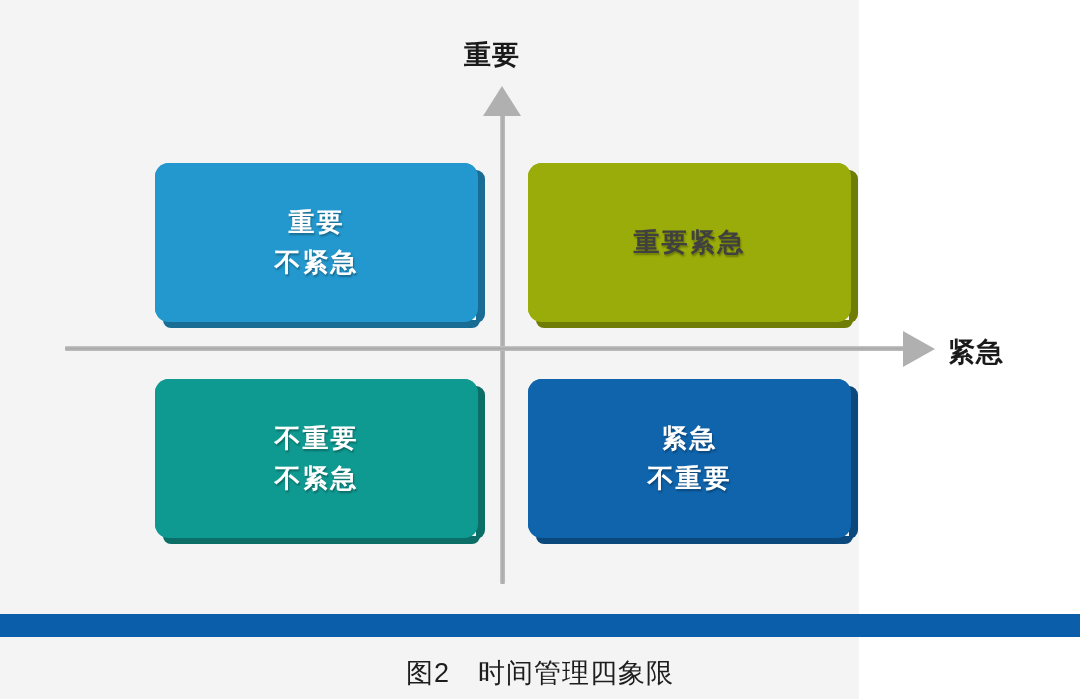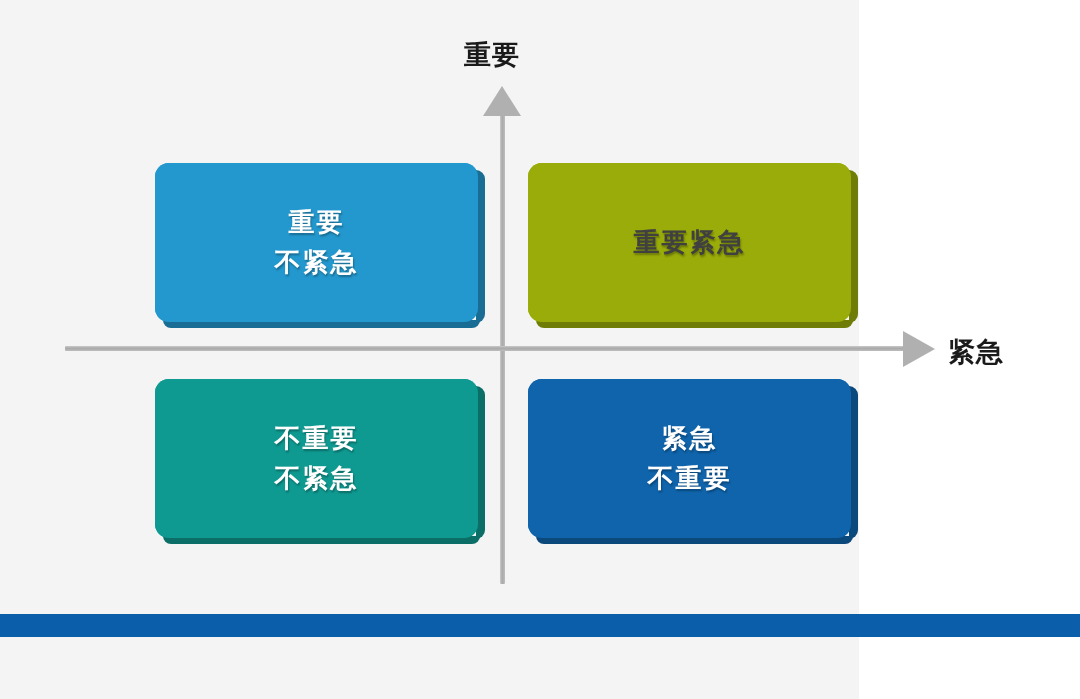--- a/index.html
+++ b/index.html
@@ -179,14 +179,15 @@
     <div class="bevel" style="background: rgb(15, 100, 172);"></div>
     <div class="bevel-b" style="background: rgb(15, 100, 172);"></div>
     <div class="face" style="background: rgb(15, 100, 172);"></div>
     <div class="labels">
       <div class="qline" style="color: rgb(255, 255, 255);">紧急</div>
       <div class="qline" style="color: rgb(255, 255, 255);">不重要</div>
     </div>
   </div>
 
   <div id="footer-bar" style="background: linear-gradient(rgb(11, 94, 169) 0%, rgb(11, 94, 169) 60%, rgb(11, 94, 169) 100%);"></div>
+  <div id="figure-caption">图2　时间管理四象限</div>
 
 </div>
 
 </body></html>

